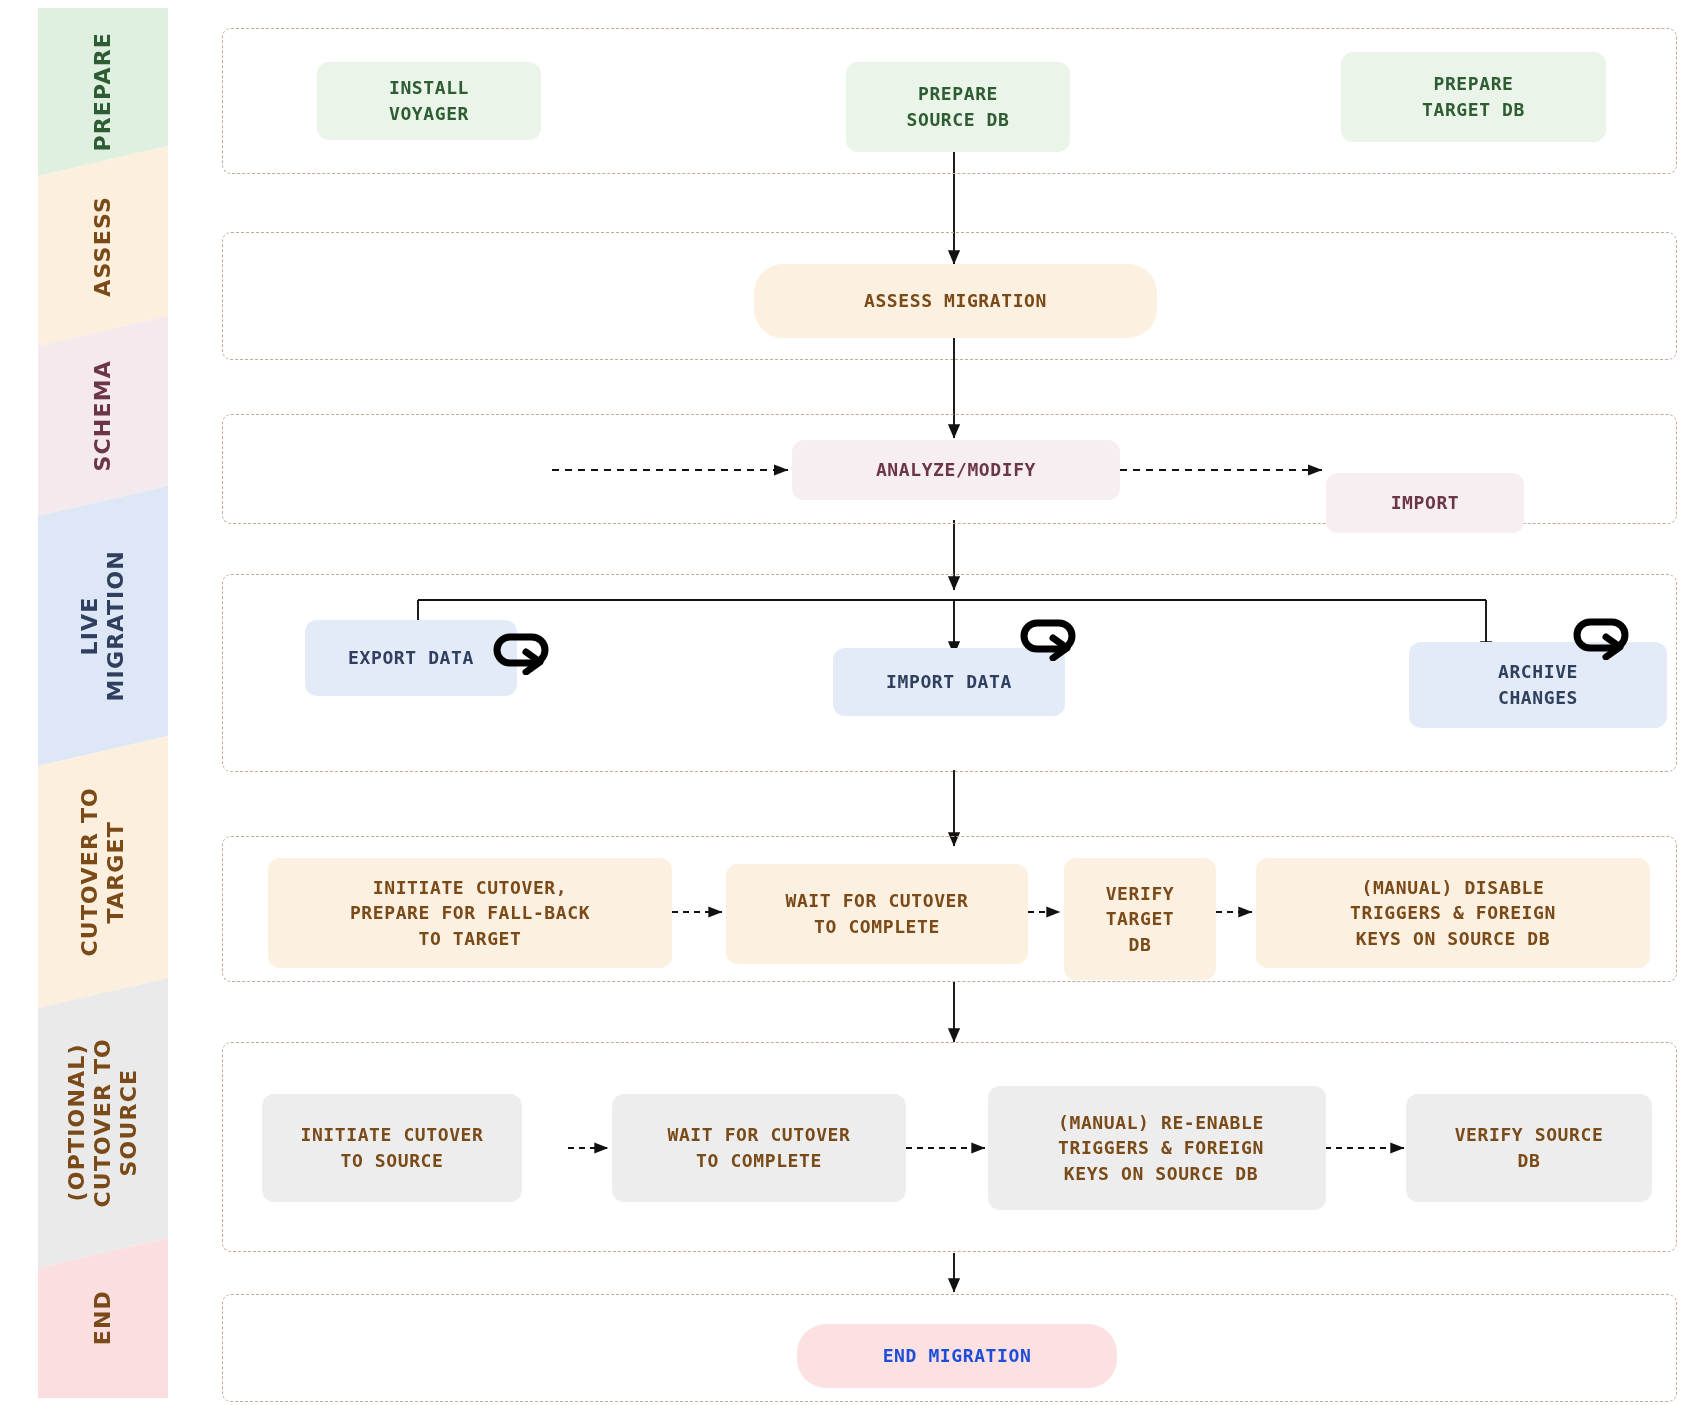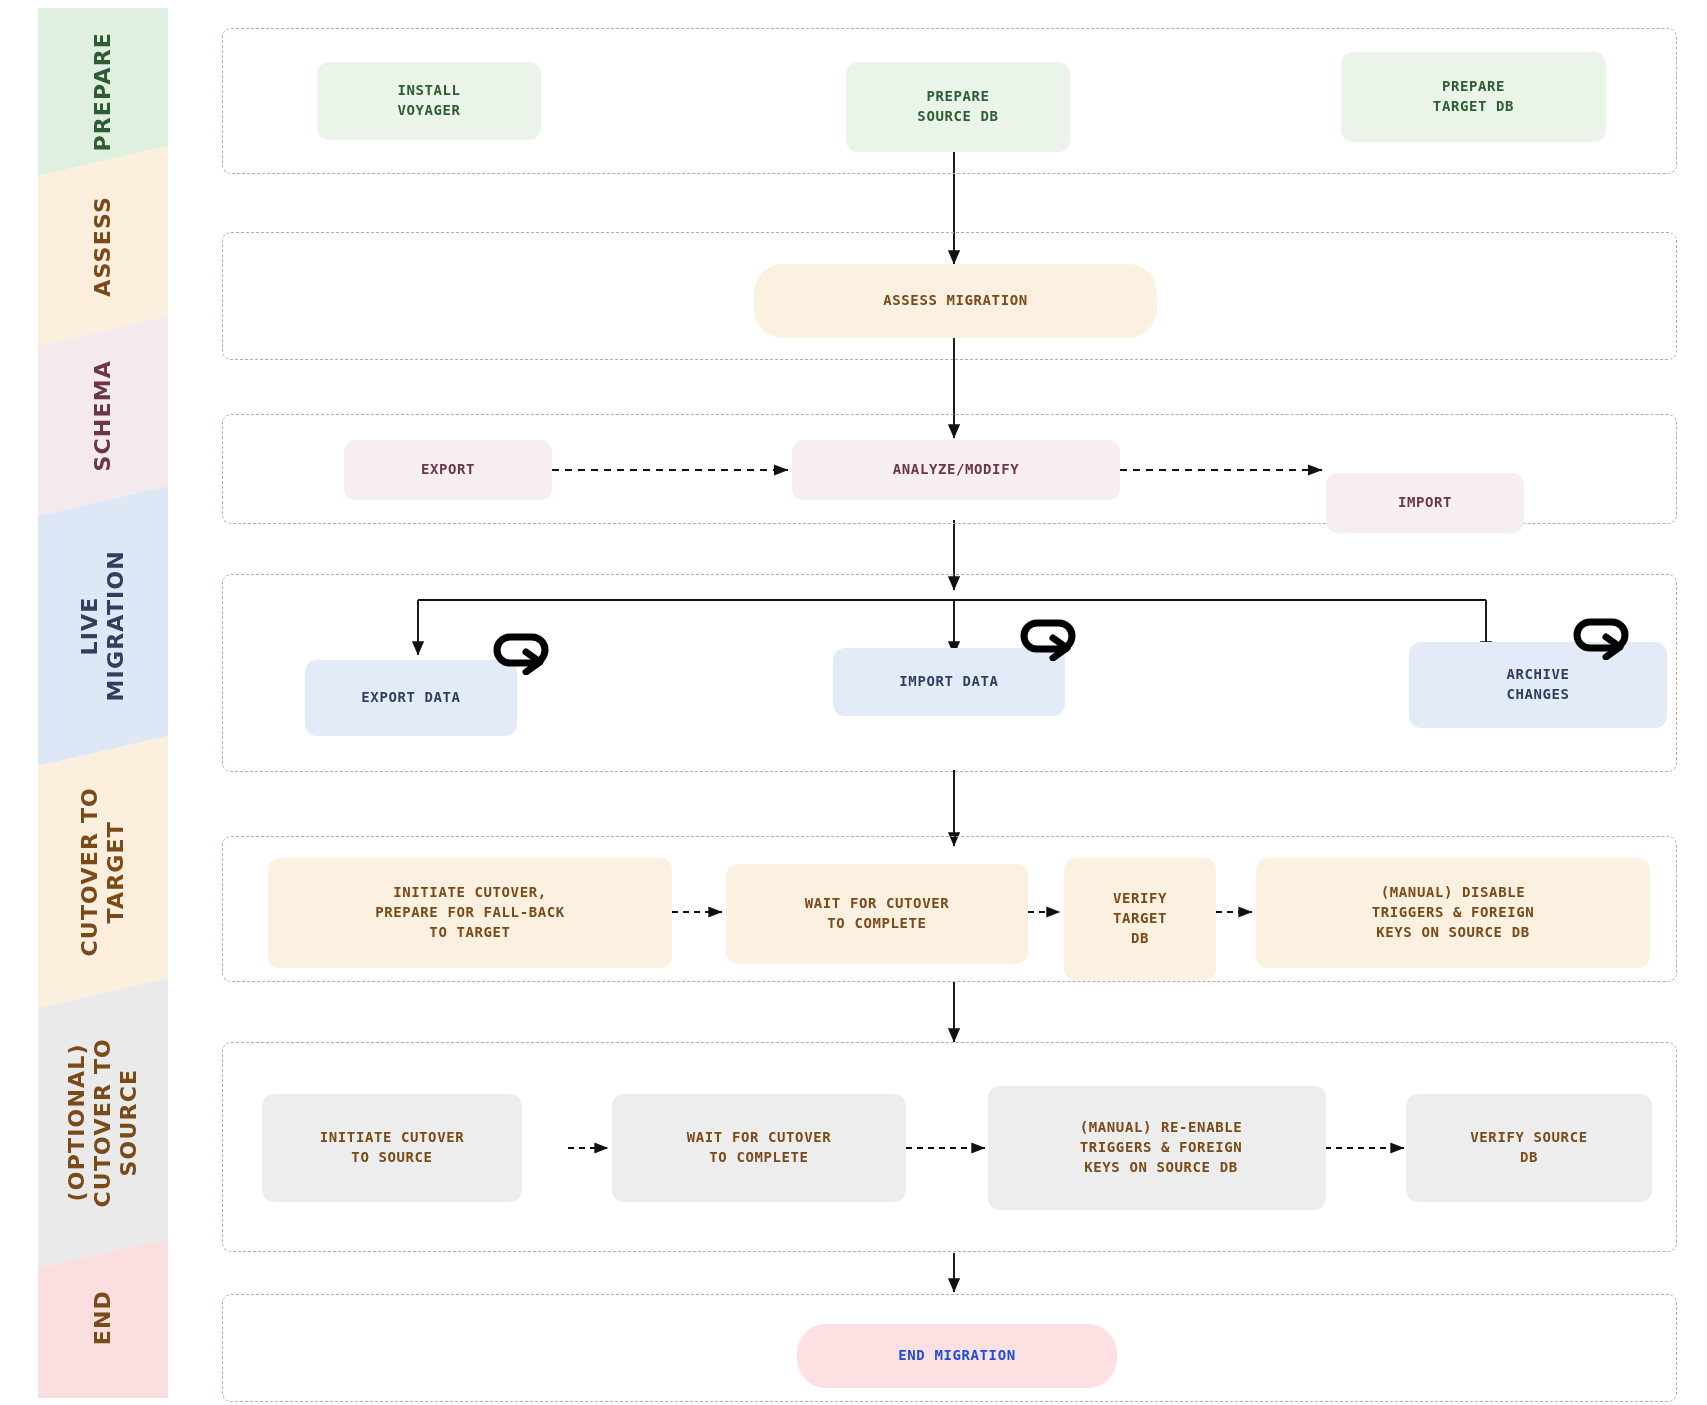--- a/index.html
+++ b/index.html
@@ -27,21 +27,21 @@
   
   .band{position:absolute;left:222px;width:1455px;
         border:1.4px dashed #c3a897;
         border-radius:9px;
         box-sizing:border-box;}
 
   
   .node{position:absolute;display:flex;align-items:center;justify-content:center;
         text-align:center;border-radius:12px;
         font-family:"DejaVu Sans Mono",monospace;
-        font-weight:bold;font-size:14px;line-height:1.42;
+        font-weight:bold;font-size:18px;line-height:1.42;
         letter-spacing:0.6px;white-space:pre-line;box-sizing:border-box;
         padding:10px 14px;}
 
   .n-green {background:#eaf4e9;color:#2f5d33;}
   .n-orange{background:#fcf0e1;color:#7a4a18;}
   .n-pink  {background:#f7eef1;color:#6b3647;}
   .n-blue  {background:#e4ebf8;color:#2f3f5d;}
   .n-grey  {background:#ededed;color:#7a4a18;}
   .n-red   {background:#fce0e2;color:#1d4ed8;border-radius:29px;}
 
@@ -147,27 +147,26 @@
 VOYAGER</div>
 
   <div class="node n-green" style="left:846px;top:62px;width:224px;height:90px;">PREPARE
 SOURCE DB</div>
 
   <div class="node n-green" style="left:1341px;top:52px;width:265px;height:90px;">PREPARE
 TARGET DB</div>
 
   <div class="node n-orange" style="left:754px;top:264px;width:403px;height:74px;border-radius:29px;">ASSESS MIGRATION</div>
 
-  <div class="node n-pink" style="left:344px;top:440px;width:208px;height:60px;">EXPORT</div>
 
   <div class="node n-pink" style="left:792px;top:440px;width:328px;height:60px;">ANALYZE/MODIFY</div>
 
   <div class="node n-pink" style="left:1326px;top:440px;width:198px;height:60px;margin-top:33px;">IMPORT</div>
 
-  <div class="node n-blue" style="left:305px;top:660px;width:212px;height:76px;">EXPORT DATA</div>
+  <div class="node n-blue" style="left:305px;top:620px;width:212px;height:76px;">EXPORT DATA</div>
   <span class="loop-icon" style="position:absolute;left:490px;top:627px;width:62px;height:48px;">
     <svg viewBox="0 0 62 48" width="62" height="48">
       <path d="M20 10 H42 A13 13 0 0 1 42 36 H20 A13 13 0 0 1 20 10 Z" fill="none" stroke="#000" stroke-width="7" stroke-linecap="round"></path>
       <path d="M36 25 L50 35 L36 45" fill="none" stroke="#000" stroke-width="7" stroke-linecap="round" stroke-linejoin="round"></path>
     </svg>
   </span>
 
   <div class="node n-blue" style="left:833px;top:648px;width:232px;height:68px;">IMPORT DATA</div>
   <span class="loop-icon" style="position:absolute;left:1017px;top:613px;width:62px;height:48px;">
     <svg viewBox="0 0 62 48" width="62" height="48">

